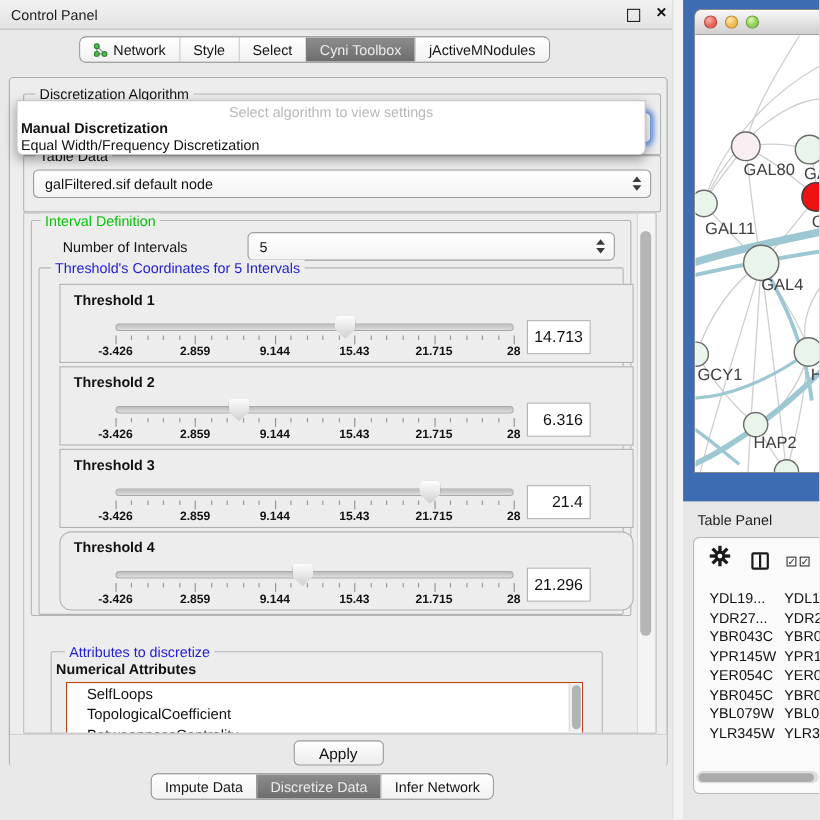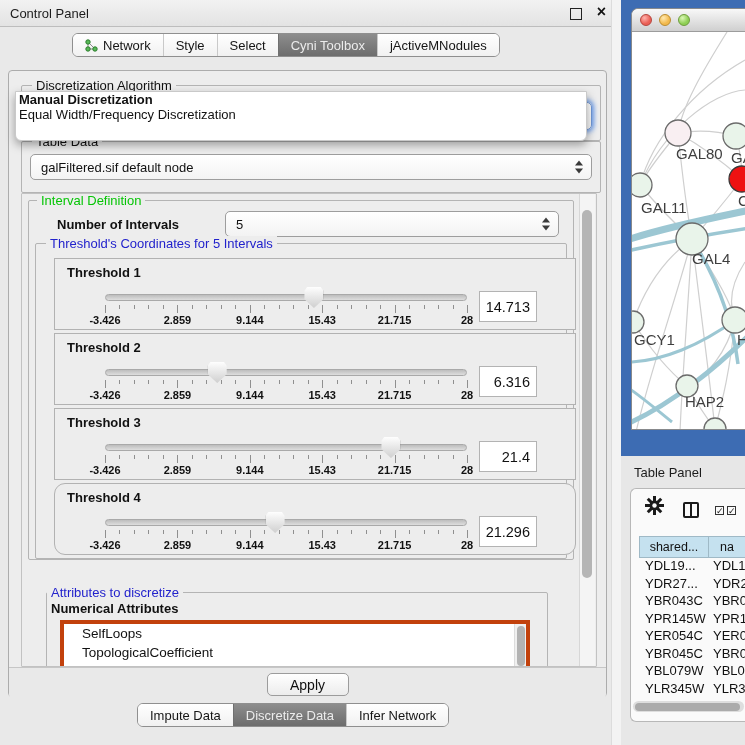--- a/index.html
+++ b/index.html
@@ -52,21 +52,21 @@
           background:linear-gradient(#fefefe,#cfcfcf);
           clip-path:polygon(14% 0,86% 0,100% 18%,100% 58%,50% 100%,0 58%,0 18%);
           filter:drop-shadow(0 0 1px #707070)}
   .ticks{position:absolute;left:50px;top:46px;width:362px;height:9px}
   .tick{position:absolute;top:0;width:1px;background:#8f8f8f}
   .ticklabels{position:absolute;left:50px;top:55px;width:362px;height:12px}
   .ticklabels span{position:absolute;transform:translateX(-50%);font-size:11px;font-weight:bold;white-space:nowrap}
   .vfield{position:absolute;left:424px;top:32px;width:58px;height:31px;background:#fff;border:1px solid #b3b3b3;
           font-size:14.5px;display:flex;align-items:center;justify-content:flex-end;padding-right:6px;box-sizing:border-box}
   
-  .attrlist{position:absolute;background:#fff;border:4px solid #c2410c;box-sizing:border-box;overflow:hidden}
+  .attrlist{position:absolute;background:#fff;border:1px solid #c2410c;box-sizing:border-box;overflow:hidden}
   .attrlist .row{font-size:13.5px;height:19px;line-height:19px;padding-left:18px}
   .attrlist .sb{position:absolute;right:0;top:0;width:11px;height:100%;background:#f0f0f0;border-left:1px solid #ddd}
   .attrlist .sb .th{position:absolute;left:1.5px;top:2px;width:8px;height:40px;background:#b3b3b3;border-radius:4px}
   
   .applystrip{position:absolute;left:0;top:596px;width:100%;height:30px;background:#e9e9e9;
               border-top:1px solid #c6c6c6;border-radius:0 0 4px 4px}
   .btn{position:absolute;left:50%;transform:translateX(-50%);top:5px;width:82px;height:23px;
        background:linear-gradient(#ffffff,#ececec);border:1px solid #9c9c9c;border-radius:5px;
        font-size:14px;display:flex;align-items:center;justify-content:center;box-sizing:border-box}
   
@@ -142,41 +142,42 @@
     <span class="gtitle" style="left:10px;top:-8px">Discretization Algorithm</span>
     <div class="combo focusglow" style="left:8px;top:16px;width:562px;height:28px">
       <span class="arrows">
           <div class="arr up"></div>
           <div class="arr dn"></div>
         </span>
     </div>
   </div>
 
   <div class="abs popup">
+    <div class="ph">Select algorithm to view settings</div>
     <div class="it b">Manual Discretization</div>
     <div class="it">Equal Width/Frequency Discretization</div>
   </div>
 
   <div class="group" style="left:12px;top:70px;width:578px;height:50px">
     <span class="gtitle" style="left:10px;top:-8px">Table Data</span>
     <div class="combo" style="left:8px;top:12px;width:562px;height:26px">
       <span>galFiltered.sif default node</span>
       <span class="arrows">
           <div class="arr up"></div>
           <div class="arr dn"></div>
         </span>
     </div>
   </div>
 
   <div class="abs scrollpane">
 
     <div class="group" style="left:6px;top:6px;width:544px;height:358px">
       <span class="gtitle" style="left:8px;top:-8px;color:#06c506">Interval Definition</span>
 
-      <div class="abs" style="left:28px;top:16px;font-weight:bold;font-size:13px">Number of Intervals</div>
+      <div class="abs" style="left:28px;top:16px;font-weight:normal;font-size:13px">Number of Intervals</div>
       <div class="combo" style="left:196px;top:10px;width:334px;height:26px">
         <span>5</span>
         <span class="arrows">
             <div class="arr up"></div>
             <div class="arr dn"></div>
           </span>
       </div>
 
       <div class="group" style="left:6px;top:42px;width:530px;height:314px">
         <span class="gtitle" style="left:10px;top:-8px;color:#2222cc">Threshold's Coordinates for 5 Intervals</span>
@@ -347,21 +348,21 @@
                 <span style="left: 80%;">21.715</span>
                 <span style="left: 100%;">28</span>
               </div>
               <div class="vfield">21.296</div>
             </div>
           </div>
       </div>
     </div>
 
     <div class="group" style="left:24px;top:398px;width:500px;height:80px">
-      <span class="gtitle" style="left:0;top:-8px;color:#2222cc">Attributes to discretize</span>
+      <span class="gtitle" style="left:12px;top:-8px;color:#2222cc">Attributes to discretize</span>
       <div class="abs" style="left:4px;top:8px;font-weight:bold;font-size:13px">Numerical Attributes</div>
       <div class="attrlist" style="left:13px;top:27px;width:470px;height:60px" id="attrList">
         <div class="row">SelfLoops</div>
           <div class="row">TopologicalCoefficient</div>
           <div class="row">BetweennessCentrality</div>
           <div class="sb">
             <div class="th"></div>
           </div>
       </div>
     </div>
@@ -461,24 +462,20 @@
             <rect x="8" y="0" width="3" height="19" transform="rotate(-45 9.5 9.5)"></rect>
           </g>
         </g>
         <circle cx="9.5" cy="9.5" r="2.2" fill="#fafafa"></circle>
       </svg>
     </div>
     <div class="colicon"></div>
     <div class="cbx" style="left:84px">✓</div>
     <div class="cbx" style="left:96px">✓</div>
     <div class="ttable" id="nodeTable">
-        <div class="thead">
-          <div class="c" style="width: 70px; flex: 0 0 auto;">shared...</div>
-          <div class="c" style="width: 37px; flex: 0 0 auto;">na</div>
-        </div>
         <div style="height: 143px; overflow: hidden;">
           <div class="trow">
             <div class="c" style="width: 64px; flex: 0 0 auto; padding-left: 6px;">YDL19...</div>
             <div class="c" style="width: 37px; flex: 0 0 auto; padding-left: 4px;">YDL1</div>
           </div>
           <div class="trow">
             <div class="c" style="width: 64px; flex: 0 0 auto; padding-left: 6px;">YDR27...</div>
             <div class="c" style="width: 37px; flex: 0 0 auto; padding-left: 4px;">YDR2</div>
           </div>
           <div class="trow">

